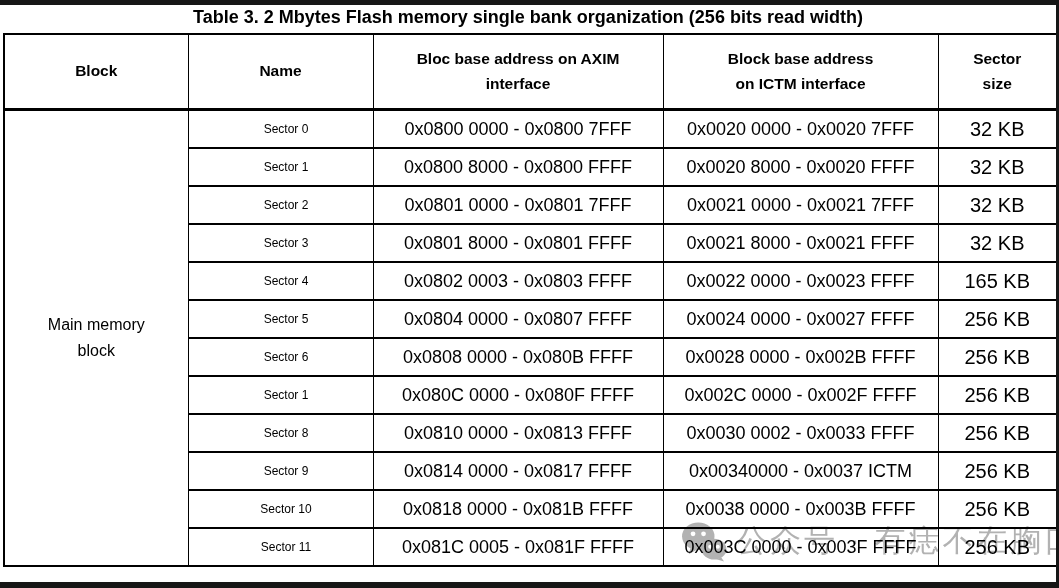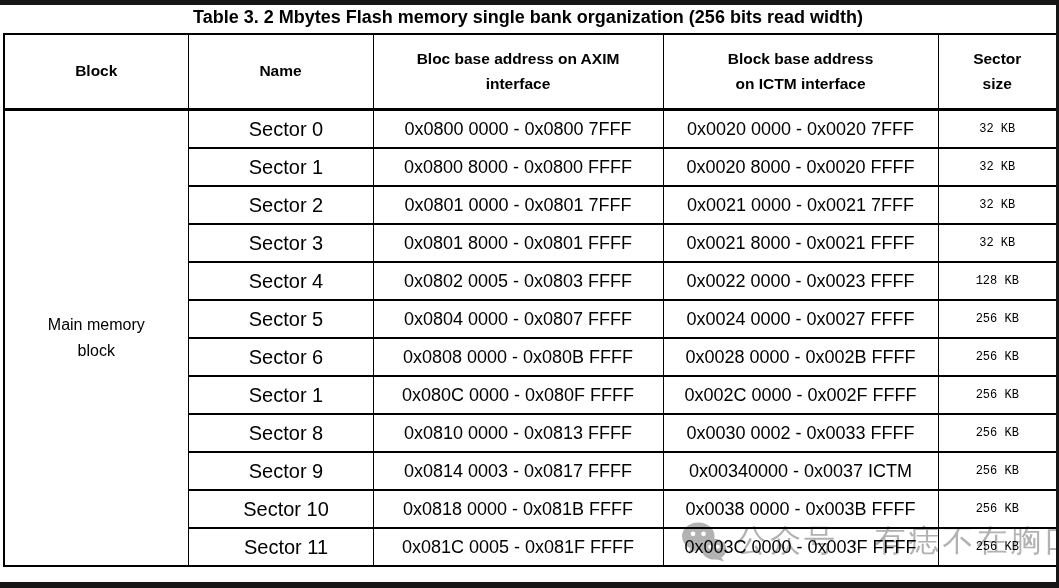--- a/index.html
+++ b/index.html
@@ -36,22 +36,22 @@
     height: 73px;
     border-bottom: 3px solid #000;
     font-size: 15.5px; font-weight: bold;
     white-space: pre-line; line-height: 1.55;
   }
   .mem-table tbody td {
     height: 36px;
     border-top: 2px solid #000;
     font-size: 18px;
   }
-  .mem-table tbody td.col-name { font-size: 20px; padding-left: 11px; }
-  .mem-table tbody td.col-size { font-size: 12px; font-family: Liberation Mono, monospace; }
+  .mem-table tbody td.col-name { font-size: 12px; padding-left: 11px; }
+  .mem-table tbody td.col-size { font-size: 20px; }
   .mem-table tbody td.col-block {
     font-size: 16px; white-space: pre-line; line-height: 1.6;
     border-top: 2px solid #000;
     margin-left: 44px;
   }
 
   .watermark {
     position: absolute; left: 681px; top: 520px;
     display: flex; align-items: center; gap: 9px;
     color: #b2b2b2; mix-blend-mode: multiply;
@@ -111,23 +111,23 @@
           <td class="col-size">32 KB</td>
         </tr>
         <tr>
           <td class="col-name">Sector 3</td>
           <td class="col-axim">0x0801 8000 - 0x0801 FFFF</td>
           <td class="col-ictm">0x0021 8000 - 0x0021 FFFF</td>
           <td class="col-size">32 KB</td>
         </tr>
         <tr>
           <td class="col-name">Sector 4</td>
-          <td class="col-axim">0x0802 0005 - 0x0803 FFFF</td>
+          <td class="col-axim">0x0802 0003 - 0x0803 FFFF</td>
           <td class="col-ictm">0x0022 0000 - 0x0023 FFFF</td>
-          <td class="col-size">128 KB</td>
+          <td class="col-size">165 KB</td>
         </tr>
         <tr>
           <td class="col-name">Sector 5</td>
           <td class="col-axim">0x0804 0000 - 0x0807 FFFF</td>
           <td class="col-ictm">0x0024 0000 - 0x0027 FFFF</td>
           <td class="col-size">256 KB</td>
         </tr>
         <tr>
           <td class="col-name">Sector 6</td>
           <td class="col-axim">0x0808 0000 - 0x080B FFFF</td>
@@ -141,21 +141,21 @@
           <td class="col-size">256 KB</td>
         </tr>
         <tr>
           <td class="col-name">Sector 8</td>
           <td class="col-axim">0x0810 0000 - 0x0813 FFFF</td>
           <td class="col-ictm">0x0030 0002 - 0x0033 FFFF</td>
           <td class="col-size">256 KB</td>
         </tr>
         <tr>
           <td class="col-name">Sector 9</td>
-          <td class="col-axim">0x0814 0003 - 0x0817 FFFF</td>
+          <td class="col-axim">0x0814 0000 - 0x0817 FFFF</td>
           <td class="col-ictm">0x00340000 - 0x0037 ICTM</td>
           <td class="col-size">256 KB</td>
         </tr>
         <tr>
           <td class="col-name">Sector 10</td>
           <td class="col-axim">0x0818 0000 - 0x081B FFFF</td>
           <td class="col-ictm">0x0038 0000 - 0x003B FFFF</td>
           <td class="col-size">256 KB</td>
         </tr>
         <tr>

